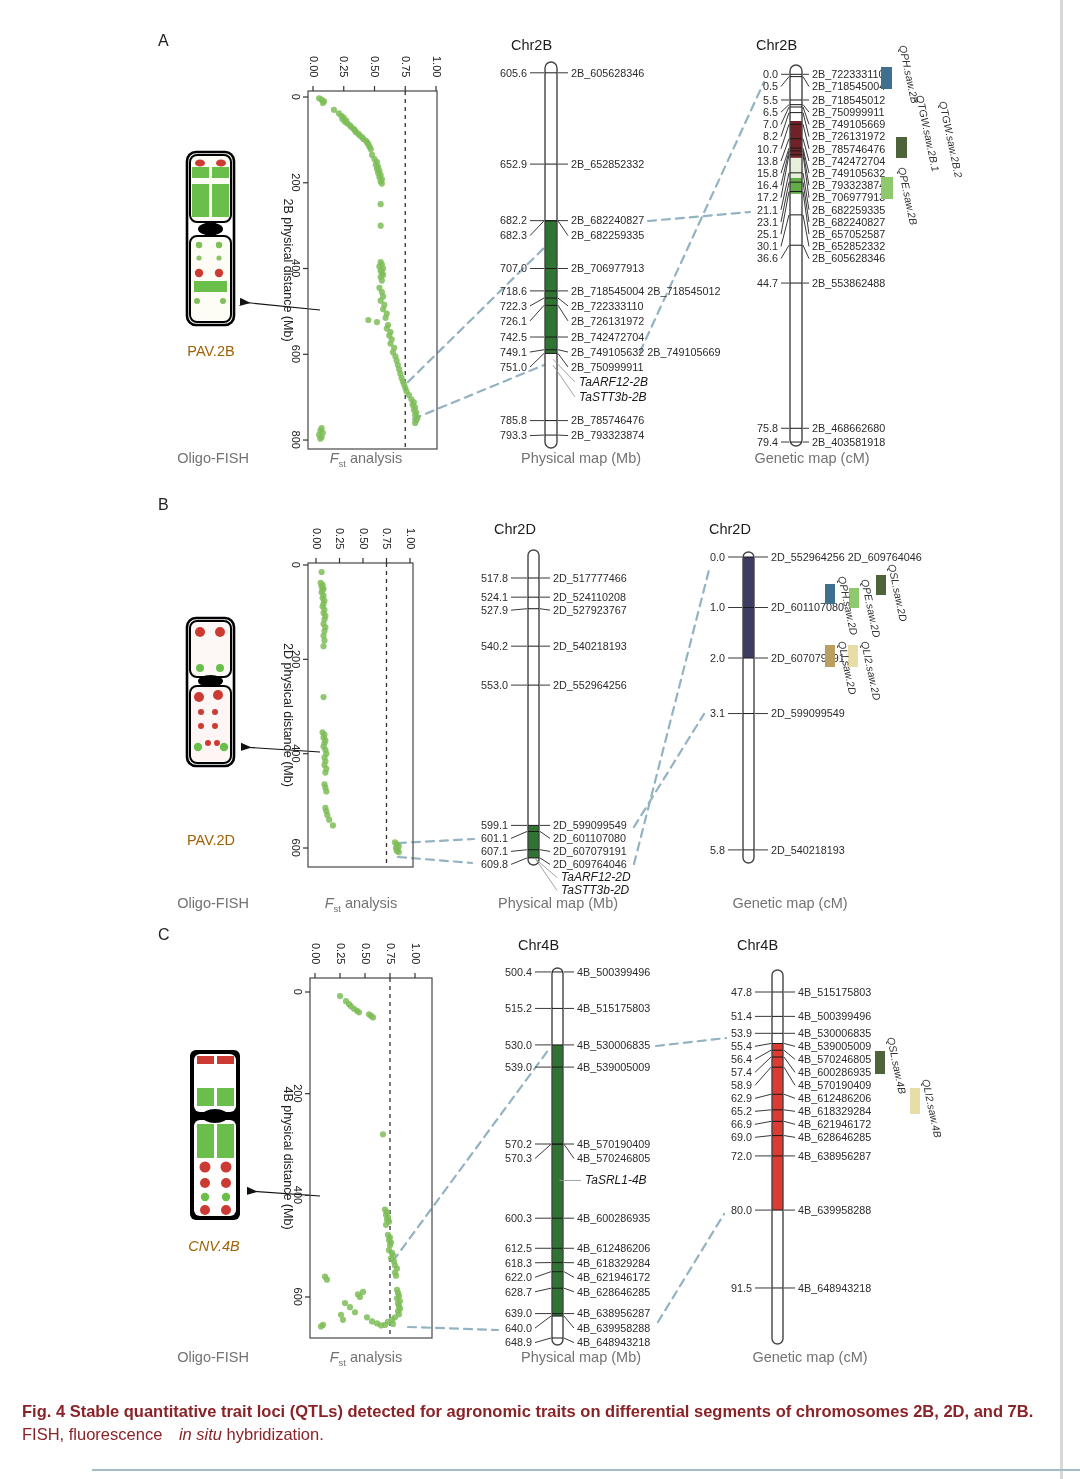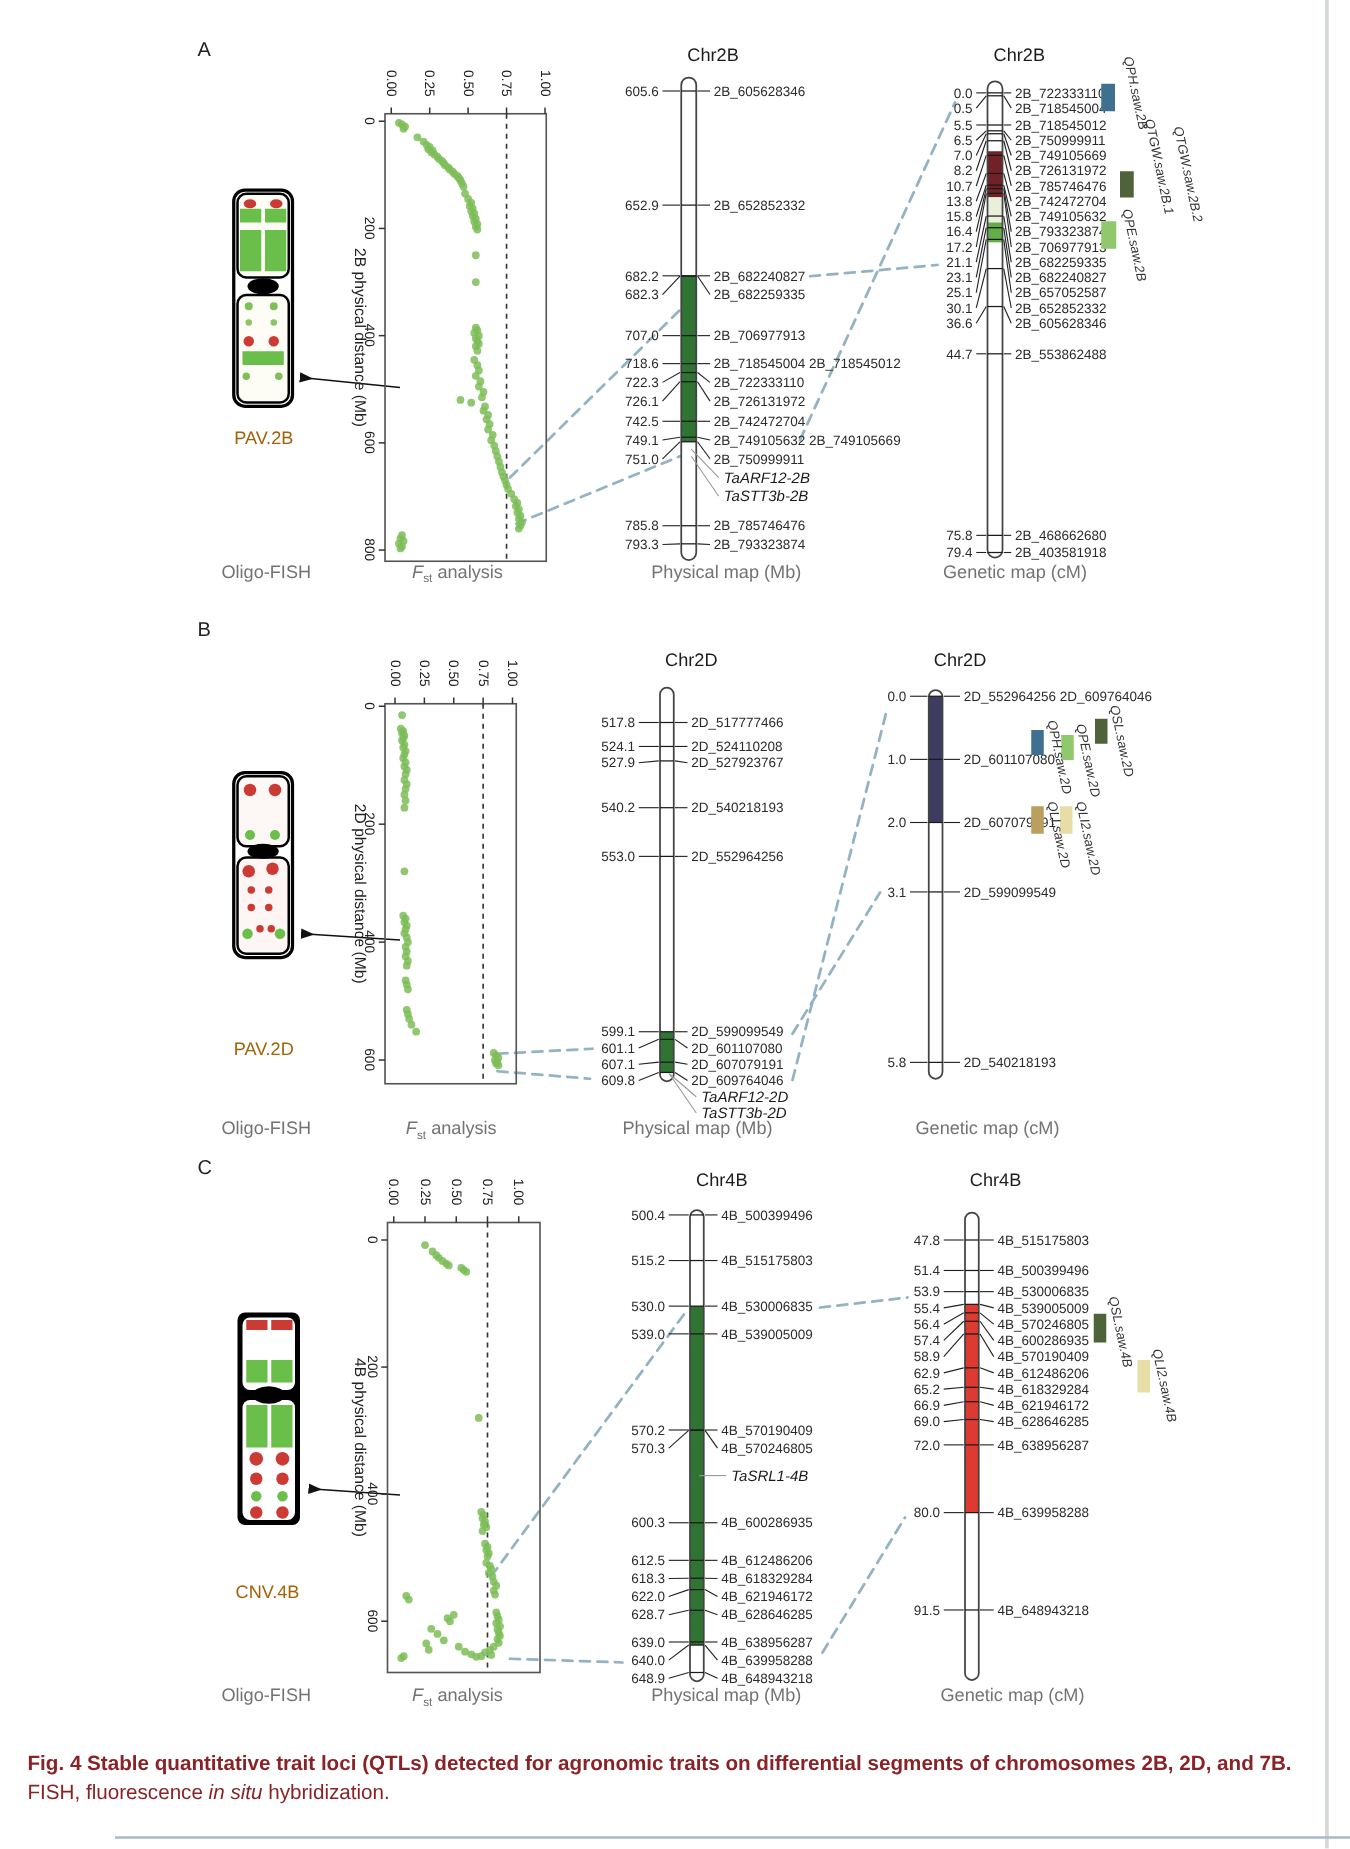--- a/index.html
+++ b/index.html
@@ -1,29 +1,29 @@
 <!DOCTYPE html>
 <html><head>
 <meta charset="utf-8">
 <style>
   html,body{margin:0;padding:0;background:#ffffff;}
   #figure{position:relative;width:1080px;height:1479px;background:#fff;overflow:hidden;
           font-family:"Liberation Sans", sans-serif;color:#1f1f1f;}
   .abs{position:absolute;}
   .cap{position:absolute;text-align:center;font-size:14.5px;color:#737373;white-space:nowrap;}
-  .chr-title{position:absolute;text-align:right;font-size:14.5px;color:#1c1c1c;white-space:nowrap;}
+  .chr-title{position:absolute;text-align:left;font-size:14.5px;color:#1c1c1c;white-space:nowrap;}
   .panel-letter{position:absolute;font-size:16px;color:#222;}
   .fish-name{position:absolute;text-align:center;font-size:14.5px;color:#a16207;white-space:nowrap;}
   .fst-cap i{font-style:italic;}
   .fst-cap sub{font-size:9.5px;}
   svg.layer{position:absolute;left:0;top:0;}
   #caption-block{position:absolute;left:22px;top:1400px;width:1046px;
       font-size:16.5px;line-height:1.42;color:#8a2328;}
   #caption-block .b{font-weight:bold;}
-  #caption-block .i{font-style:italic;}
+  #caption-block .i{font-style:italic;margin-left:12px;}
   #right-edge{position:absolute;left:1060px;top:0;width:3px;height:1479px;background:#d5d9da;}
   #bottom-edge{position:absolute;left:92px;top:1469px;width:988px;height:2px;background:#a6bcc4;}
 </style>
 </head>
 <body>
 
 <div id="figure">
 
   <svg id="connectors" class="layer" width="1080" height="1479">
       <line x1="408" y1="382" x2="544" y2="248" stroke="#93B3C2" stroke-width="2.2" stroke-dasharray="8 6" stroke-linecap="round"></line>
@@ -860,21 +860,21 @@
         <text x="0" y="0" font-size="10.5" fill="#333" font-family="&quot;Liberation Sans&quot;,sans-serif" font-style="italic" transform="translate(922,1080) rotate(78)">QLI2.saw.4B</text>
       </g>
     </svg>
 
   <div class="panel-letter abs" style="left:158px;top:32px;">A</div>
   <div class="panel-letter abs" style="left:158px;top:496px;">B</div>
   <div class="panel-letter abs" style="left:158px;top:926px;">C</div>
 
   <div class="fish-name" style="left:141px;top:343px;width:140px;">PAV.2B</div>
   <div class="fish-name" style="left:141px;top:832px;width:140px;">PAV.2D</div>
-  <div class="fish-name" style="left:144px;top:1266px;width:140px;">CNV.4B</div>
+  <div class="fish-name" style="left:144px;top:1238px;width:140px;font-style:italic;">CNV.4B</div>
 
   <div class="chr-title" style="left:511px;top:37px;width:80px;">Chr2B</div>
   <div class="chr-title" style="left:756px;top:37px;width:80px;">Chr2B</div>
   <div class="chr-title" style="left:494px;top:521px;width:80px;">Chr2D</div>
   <div class="chr-title" style="left:709px;top:521px;width:80px;">Chr2D</div>
   <div class="chr-title" style="left:518px;top:937px;width:80px;">Chr4B</div>
   <div class="chr-title" style="left:737px;top:937px;width:80px;">Chr4B</div>
 
   <div class="cap" style="left:143px;top:450px;width:140px;">Oligo-FISH</div>
   <div class="cap fst-cap" style="left:296px;top:450px;width:140px;"><i>F</i><sub>st</sub><span> analysis</span></div>

